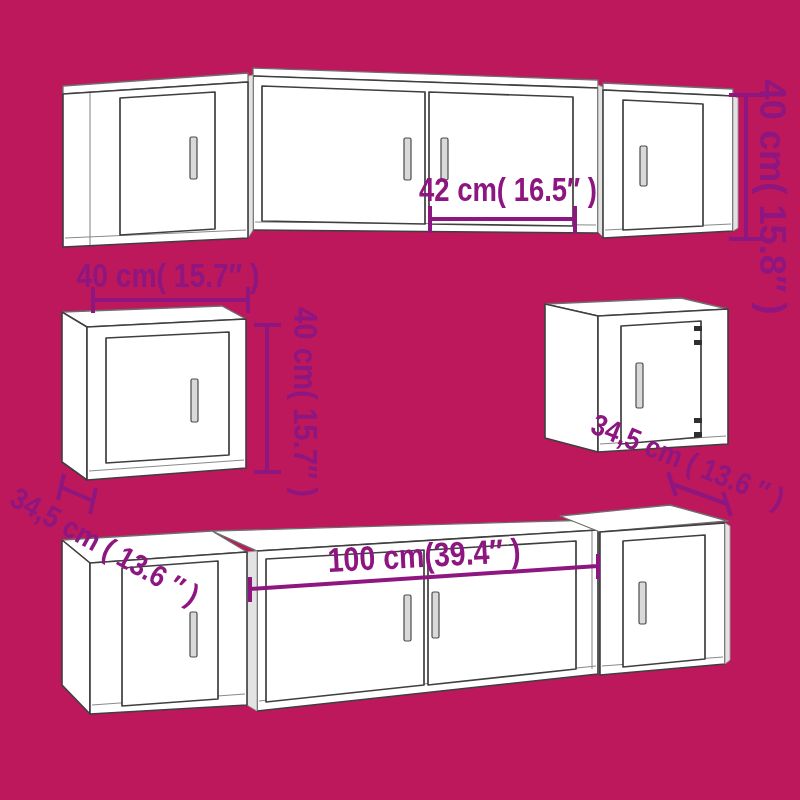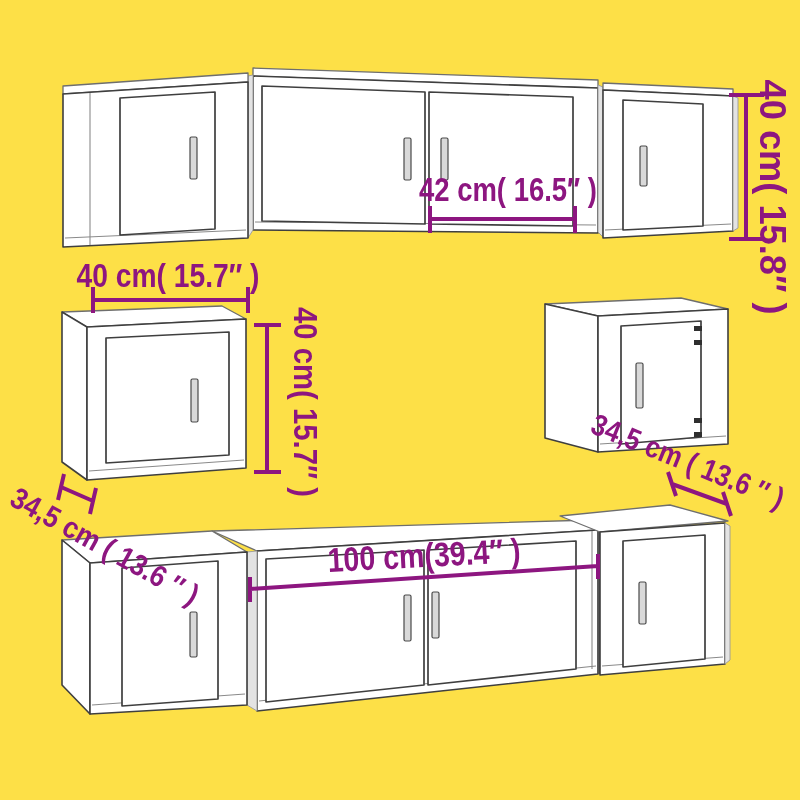--- a/index.html
+++ b/index.html
@@ -1,16 +1,16 @@
 <!DOCTYPE html>
 <html style="--dim: #8d1680;"><head>
 <meta charset="utf-8">
 <style>
   html,body{margin:0;padding:0;background:#ffffff;}
-  .stage{width:800px;height:800px;position:relative;background:#fde047;}
+  .stage{width:800px;height:800px;position:relative;background:#be185d;}
   svg{display:block;}
   .face{fill:#ffffff;stroke:#3f3f3f;stroke-width:1.6;stroke-linejoin:round;}
   .facelt{fill:#ffffff;stroke:#6e6e6e;stroke-width:1.3;stroke-linejoin:round;}
   .shade{fill:#e3e3e3;stroke:#9a9a9a;stroke-width:0.9;stroke-linejoin:round;}
   .thin{stroke:#8a8a8a;stroke-width:1.1;fill:none;}
   .dark{stroke:#555555;stroke-width:3;fill:none;}
   .door{fill:#ffffff;stroke:#3f3f3f;stroke-width:1.7;stroke-linejoin:round;}
   .handle{fill:#d9d9d9;stroke:#4a4a4a;stroke-width:1.2;}
   .hinge{fill:#2f2f2f;}
   .dimline{stroke:var(--dim,#8d1680);stroke-width:4;fill:none;}

